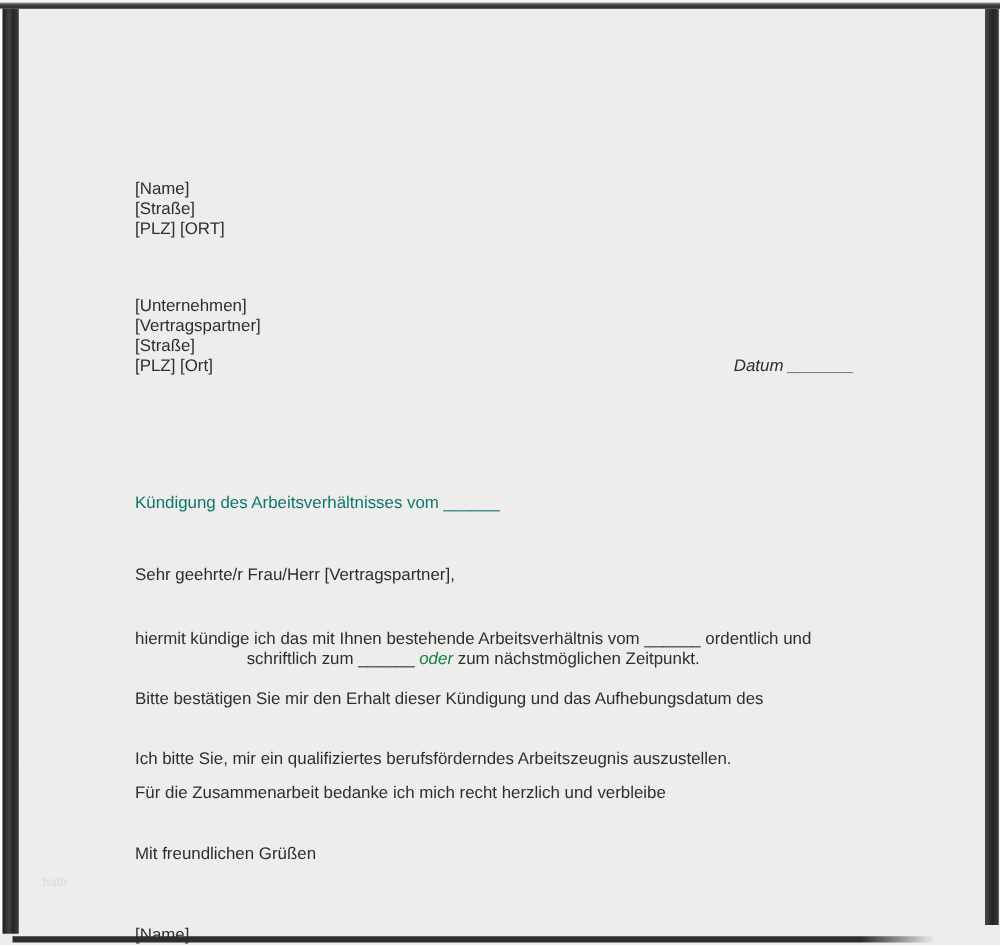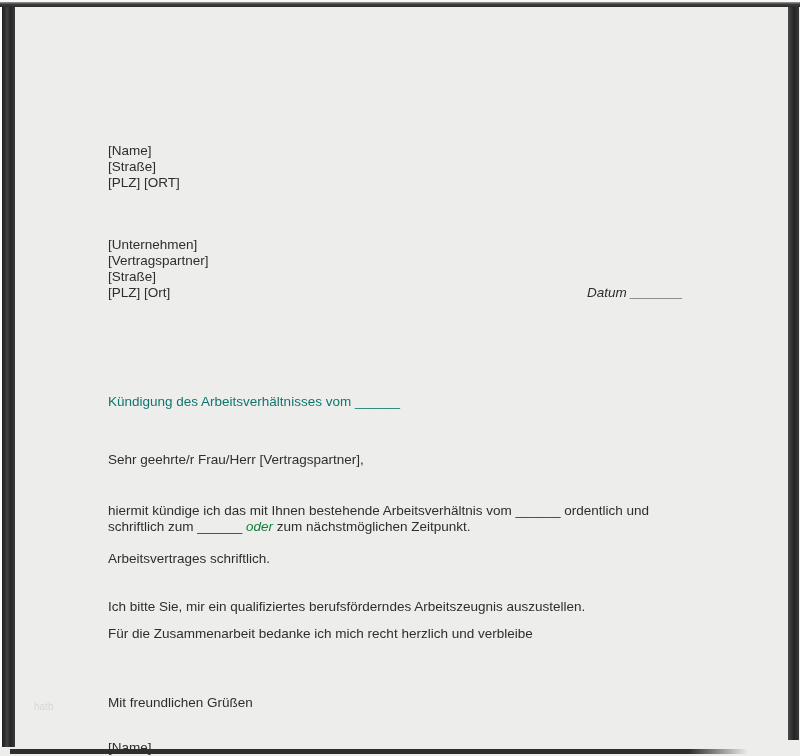--- a/index.html
+++ b/index.html
@@ -32,25 +32,25 @@
     margin-top:47px;
   }
   .bold { font-weight:normal; color:#0f766e; }
   .italic-gray { font-style:italic; color:#15803d; }
   .block { left:108px; }
   .sender    { top:96px; }
   .recipient { top:190px; }
   .date      { top:238px; left:587px;font-style:italic; }
   .subject   { top:347px; }
   .salutation{ top:405px; }
-  .para1     { top:456px; }
+  .para1     { top:456px;text-align:center; }
   .para2     { top:504px; }
   .para3     { top:552px; }
   .para4     { top:579px; }
-  .closing   { top:648px; }
+  .closing   { top:628px; }
   .sig-name  { top:693px; }
   .sig-label { top:737px; }
 
   .watermark {
     position:absolute; top:701px; left:34px;
     font-size:10px; color:#d9d9d8;
     filter: blur(0.6px);
   }
 </style>
 </head>
@@ -83,21 +83,21 @@
 <div class="txt block subject bold">Kündigung des Arbeitsverhältnisses vom ______</div>
 
 <div class="txt block salutation">Sehr geehrte/r Frau/Herr [Vertragspartner],</div>
 
 <div class="txt block para1">
   <div>hiermit kündige ich das mit Ihnen bestehende Arbeitsverhältnis vom ______ ordentlich und</div>
   <div><span>schriftlich zum ______</span><span class="italic-gray"> oder </span><span>zum nächstmöglichen Zeitpunkt.</span></div>
 </div>
 
 <div class="txt block para2">
-  <div>Arbeitsvertrages schriftlich.</div>
+  <div>Bitte bestätigen Sie mir den Erhalt dieser Kündigung und das Aufhebungsdatum des</div>
 </div>
 
 <div class="txt block para3">Ich bitte Sie, mir ein qualifiziertes berufsförderndes Arbeitszeugnis auszustellen.</div>
 
 <div class="txt block para4">Für die Zusammenarbeit bedanke ich mich recht herzlich und verbleibe</div>
 
 <div class="txt block closing">Mit freundlichen Grüßen</div>
 
 <div class="txt block sig-name">[Name]</div>
 <div class="txt block sig-label bold">[Unterschrift]</div>

